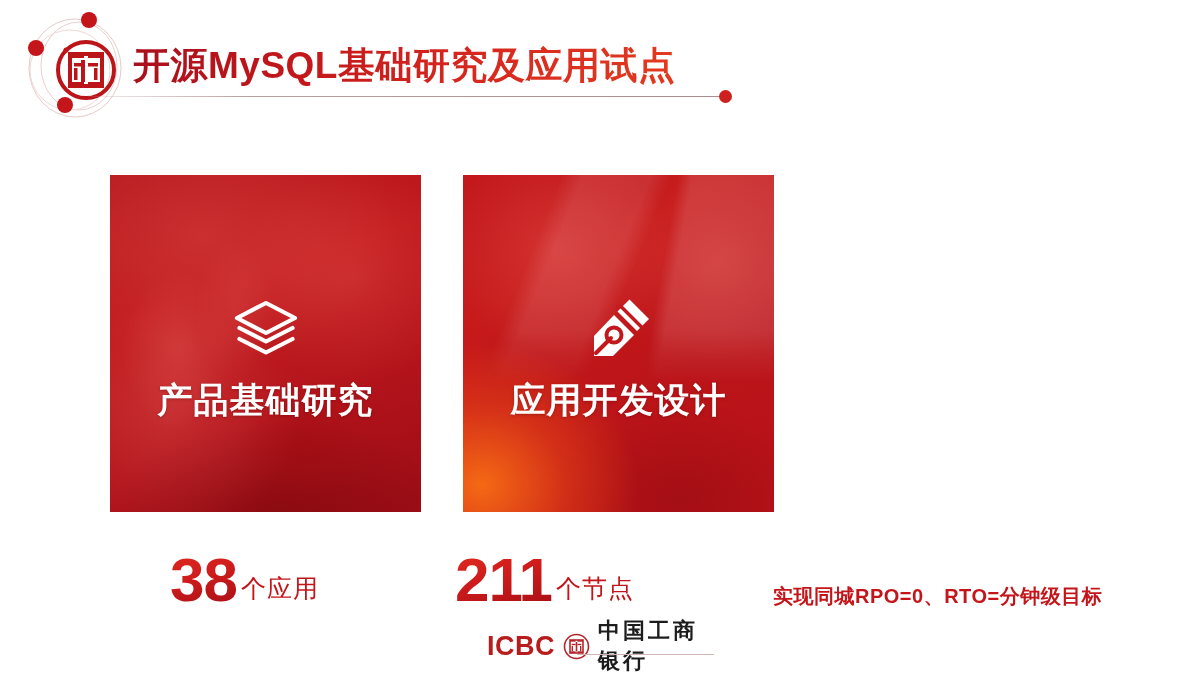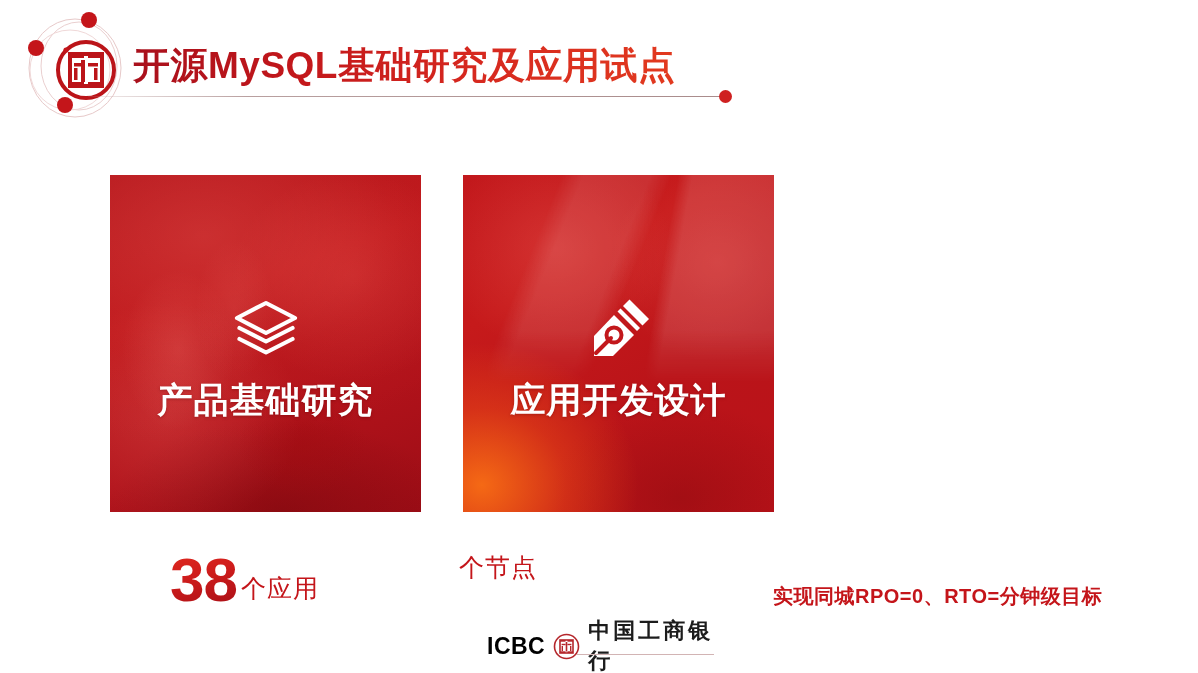--- a/index.html
+++ b/index.html
@@ -228,23 +228,23 @@
   .brand {
     position: absolute;
     left: 487px;
     top: 626px;
     width: 230px;
     height: 40px;
     display: flex;
     align-items: center;
   }
   .brand-icbc {
-    font-size: 23px;
-    font-weight: bold;
-    color: #000000;
+    font-size: 27px;
+    font-weight: bold;
+    color: #b91c1c;
     letter-spacing: 0.5px;
   }
   .brand-emblem {
     margin: 0 8px;
     width: 27px;
     height: 27px;
   }
   .brand-emblem svg { display: block; }
   .brand-cn {
     font-size: 22px;
@@ -340,20 +340,21 @@
 </div>
 
 <div class="stats">
 
   <div class="stat stat-1">
     <span class="stat-number">38</span>
     <span class="stat-unit">个应用</span>
   </div>
 
   <div class="stat stat-2">
+    <span class="stat-number">211</span>
     <span class="stat-unit">个节点</span>
   </div>
 
   <div class="stat stat-3">
     <span class="stat-note">实现同城RPO=0、RTO=分钟级目标</span>
   </div>
 </div>
 
 <div class="brand">
   <span class="brand-icbc">ICBC</span>

